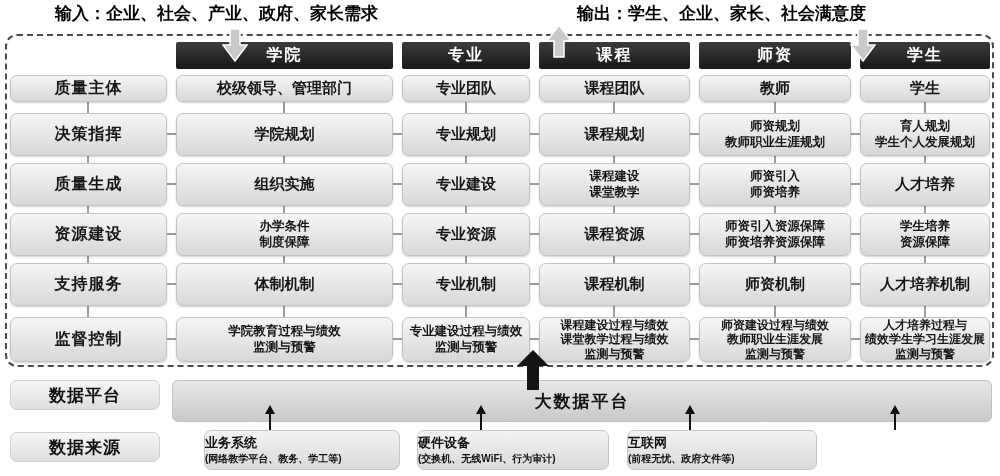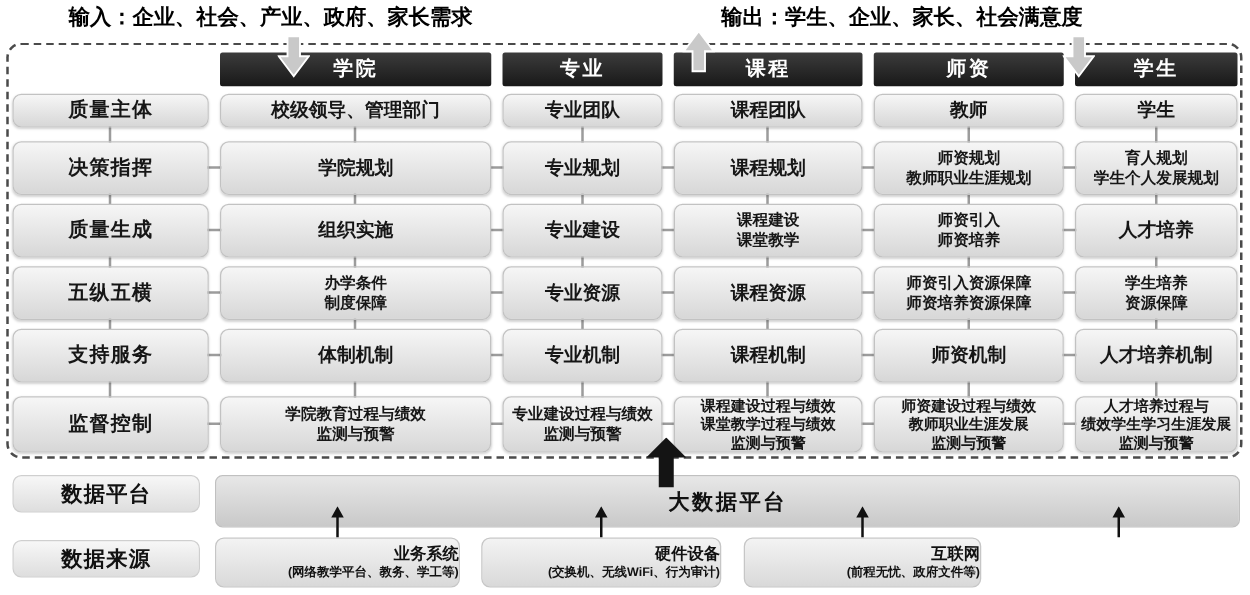--- a/index.html
+++ b/index.html
@@ -65,22 +65,23 @@
     position:absolute; left:172px; top:380px; width:820px; height:42px;
     background:linear-gradient(#e7e7e7, #c9c9c9);
     border:1px solid #c0c0c0; border-radius:6px;
     display:flex; align-items:center; justify-content:center;
     font-size:17px; font-weight:bold; letter-spacing:2px;
   }
   .srcbox {
     position:absolute; top:430px; height:40px;
     background:linear-gradient(#f3f3f3, #d9d9d9);
     border:1px solid #c6c6c6; border-radius:7px;
-    display:flex; flex-direction:column; align-items:flex-end; justify-content:center;
+    display:flex; flex-direction:column; align-items:flex-start; justify-content:center;
     text-align:center;
+    margin-left:32px;
   }
   .srcbox .t { font-size:13px; font-weight:bold; line-height:16px; }
   .srcbox .d { font-size:10px; font-weight:bold; line-height:15px; }
 </style>
 </head>
 <body>
 
 <div id="stage">
 
   <div id="inputLabel" class="toplabel">输入：企业、社会、产业、政府、家长需求</div>
@@ -143,21 +144,21 @@
       <div class="box cell c1">组织实施</div>
       <div class="box cell c2">专业建设</div>
       <div class="box cell sm c3">课程建设
 课堂教学</div>
       <div class="box cell sm c4">师资引入
 师资培养</div>
       <div class="box cell c5">人才培养</div>
     </div>
 
     <div class="mrow" style="top:177px;height:43px">
-      <div class="box lbl c0">五纵五横</div>
+      <div class="box lbl c0">资源建设</div>
       <div class="box cell sm c1">办学条件
 制度保障</div>
       <div class="box cell c2">专业资源</div>
       <div class="box cell c3">课程资源</div>
       <div class="box cell sm c4">师资引入资源保障
 师资培养资源保障</div>
       <div class="box cell sm c5">学生培养
 资源保障</div>
     </div>
 

